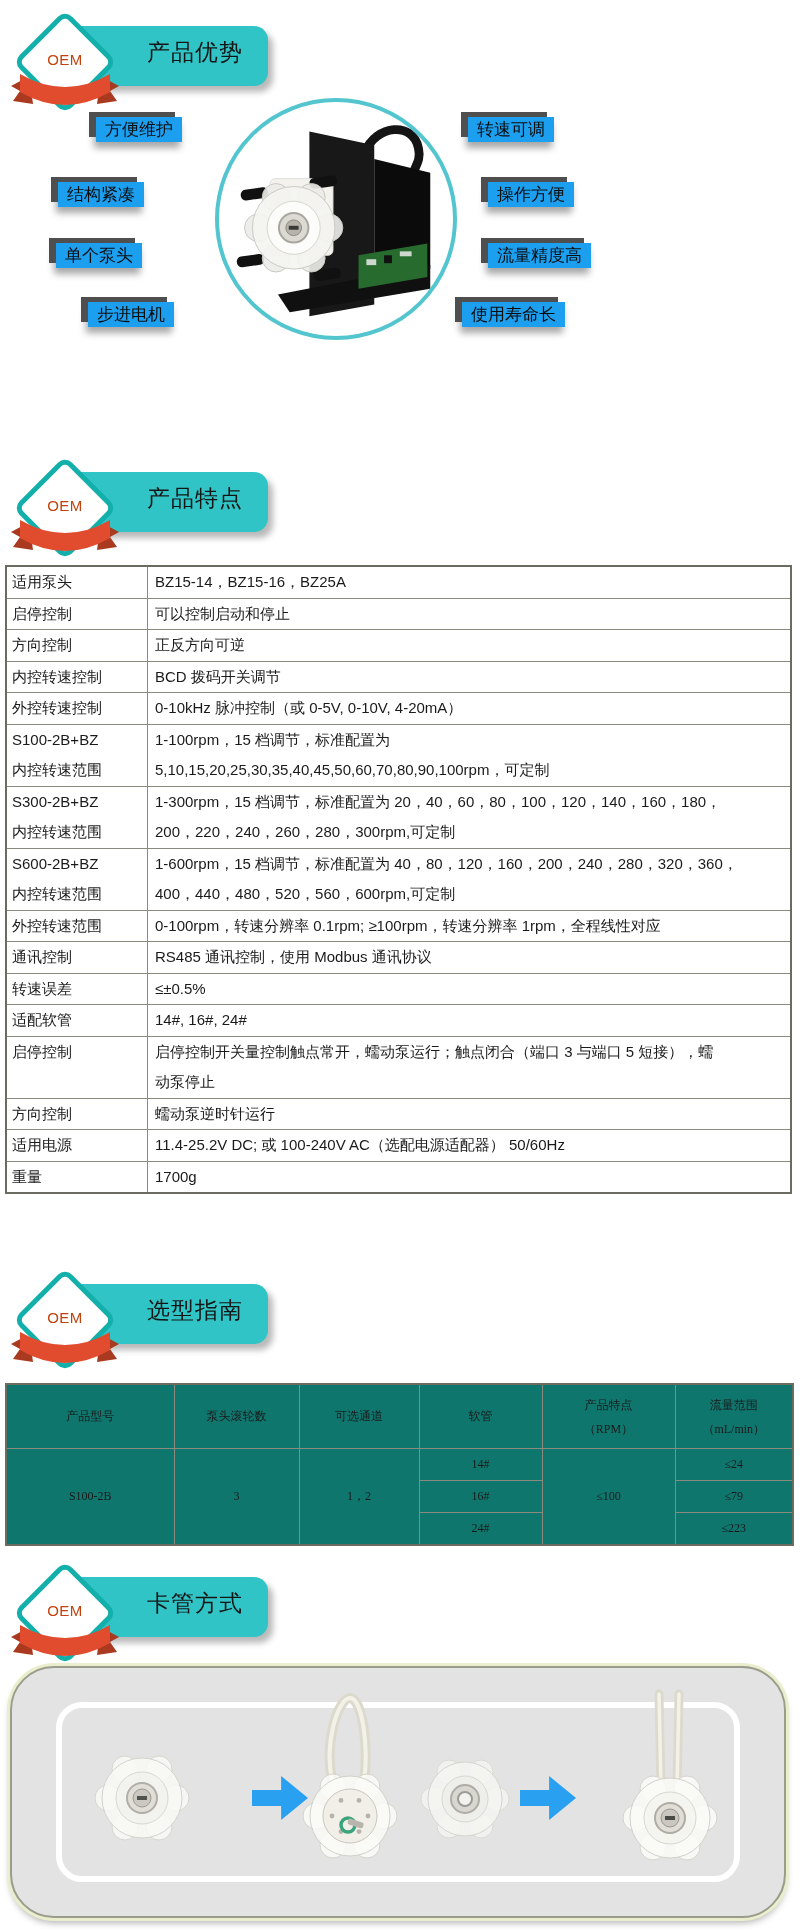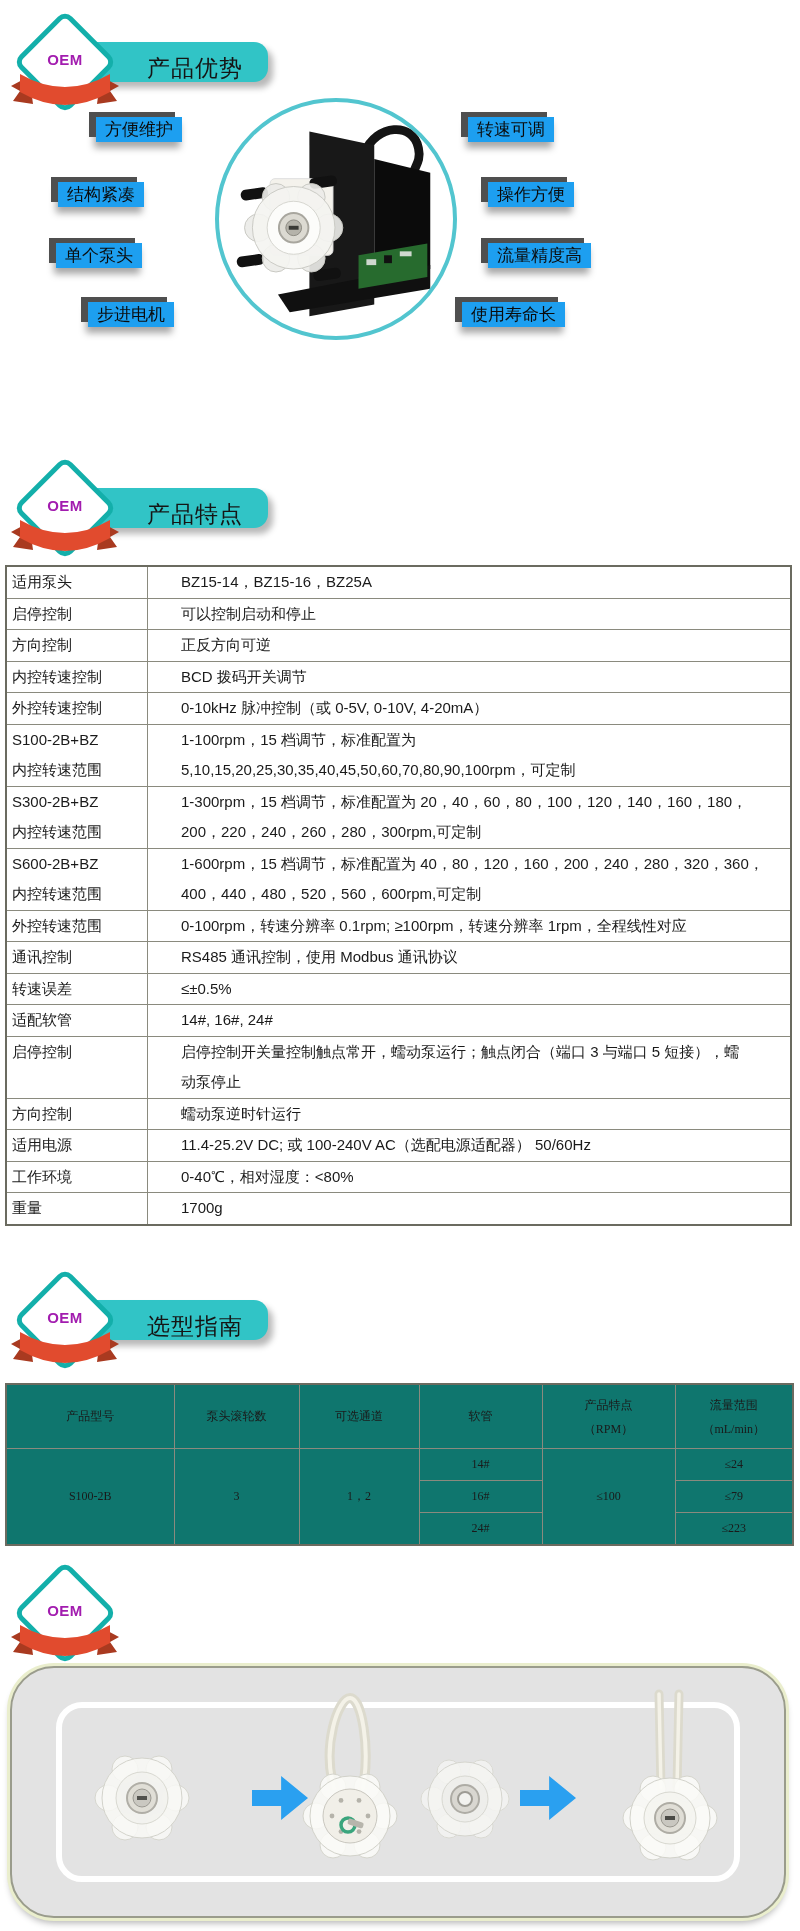--- a/index.html
+++ b/index.html
@@ -1,49 +1,49 @@
 <!DOCTYPE html>
 <html style="--teal: #31c4c6; --teal-dark: #13afaa; --tag-blue: #1d9ff0; --arrow-blue: #2aa0f0;"><head>
 <meta charset="utf-8">
 <style>
   html,body{margin:0;padding:0;background:#fff;}
   .page{position:relative;width:800px;height:1931px;background:#fff;overflow:hidden;
         font-family:"Liberation Sans","DejaVu Sans",sans-serif;color:#111;}
 
   
   .badge{position:absolute;left:8px;width:280px;height:108px;}
-  .badge .bar{position:absolute;left:48px;top:32px;width:212px;height:40px;
+  .badge .bar{position:absolute;left:48px;top:16px;width:212px;height:60px;
               background:var(--teal,#31c4c6);border-radius:14px;
               box-shadow:5px 6px 6px rgba(0,0,0,.28);}
   .badge .bar .title{display:block;line-height:52px;text-align:center;padding-left:66px;
               font-size:23px;color:#151515;letter-spacing:1px;}
   .badge .diamond{position:absolute;left:20px;top:15px;width:64px;height:64px;background:#fff;
               border:5px solid var(--teal-dark,#13afaa);border-radius:10px;transform:rotate(45deg);}
   .badge .oem{position:absolute;left:20px;top:41px;width:74px;text-align:center;
-              font-size:15px;color:#a21caf;letter-spacing:.5px;font-weight:bold;}
+              font-size:15px;color:#c2410c;letter-spacing:.5px;}
   .badge .ribbon{position:absolute;left:2px;top:60px;width:110px;height:48px;}
 
   
   .product-circle{position:absolute;left:215px;top:98px;width:234px;height:234px;
               border-radius:50%;border:4px solid #52c5cf;background:#fff;overflow:hidden;}
   .feature-tag{position:absolute;height:25px;line-height:25px;padding:0 9px;
               background:var(--tag-blue,#1d9ff0);font-size:17px;color:#0b0b0b;white-space:nowrap;
               box-shadow:-7px -5px 0 #4f4f4f,-2px 6px 7px rgba(0,0,0,.35);text-align:center;}
   .t-l1{left:96px;top:117px;} .t-l2{left:58px;top:182px;}
   .t-l3{left:56px;top:243px;} .t-l4{left:88px;top:302px;}
   .t-r1{left:468px;top:117px;} .t-r2{left:488px;top:182px;}
   .t-r3{left:488px;top:243px;} .t-r4{left:462px;top:302px;}
 
   
   .t1{position:absolute;left:5px;top:565px;width:783px;border:2px solid #6b6b60;background:#fff;
       font-family:Liberation Sans, sans-serif;font-size:15px;color:#1a1a1a;}
   .f-row{display:flex;border-top:1px solid #8a8a7e;}
   .f-row:first-child{border-top:none;}
   .f-label{width:135px;border-right:1px solid #8a8a7e;padding-left:5px;flex-shrink:0;}
-  .f-value{flex:1;padding-left:7px;overflow:hidden;margin-left:26px;}
+  .f-value{flex:1;padding-left:7px;overflow:hidden;}
   .f-label div,.f-value div{line-height:30.5px;white-space:nowrap;}
 
   
   .t2{position:absolute;left:5px;top:1383px;border-collapse:collapse;background:#0f766e;
       font-family:"Liberation Serif","DejaVu Serif",serif;font-size:12px;color:#1a1a1a;}
   .t2 td,.t2 th{border:1px solid #8a8a7e;text-align:center;vertical-align:middle;
       font-weight:normal;padding:0;}
   .t2{border:2px solid #6b6b60;}
   .t2 .hrow th{height:63px;}
   .t2 .brow td{height:31px;font-family:Liberation Serif, serif;}
@@ -255,28 +255,20 @@
           <div class="f-value">
             <div>蠕动泵逆时针运行</div>
           </div>
         </div>
         <div class="f-row">
           <div class="f-label">
             <div>适用电源</div>
           </div>
           <div class="f-value">
             <div>11.4-25.2V DC; 或 100-240V AC（选配电源适配器）  50/60Hz</div>
-          </div>
-        </div>
-        <div class="f-row">
-          <div class="f-label">
-            <div>工作环境</div>
-          </div>
-          <div class="f-value">
-            <div>0-40℃，相对湿度：&lt;80%</div>
           </div>
         </div>
         <div class="f-row">
           <div class="f-label">
             <div>重量</div>
           </div>
           <div class="f-value">
             <div>1700g</div>
           </div>
         </div>
@@ -333,20 +325,23 @@
       <td>≤79</td>
     </tr>
     <tr class="brow">
       <td>24#</td>
       <td>≤223</td>
     </tr>
   </tbody>
     </table>
 
   <div class="badge" style="top:1561px">
+    <div class="bar">
+      <span class="title">卡管方式</span>
+    </div>
     <div class="diamond"></div>
     <svg class="ribbon" viewBox="0 0 110 48">
       <path d="M16 8 L1 16 L10 21 L3 31 L23 34 L20 12 Z" fill="#a93a20"></path>
       <path d="M94 8 L109 16 L100 21 L107 31 L87 34 L90 12 Z" fill="#a93a20"></path>
       <path d="M10 4 Q55 30 100 4 L100 22 Q55 48 10 22 Z" fill="#e14b2e"></path>
     </svg>
     <span class="oem">OEM</span>
   </div>
 
   <div class="panel">

